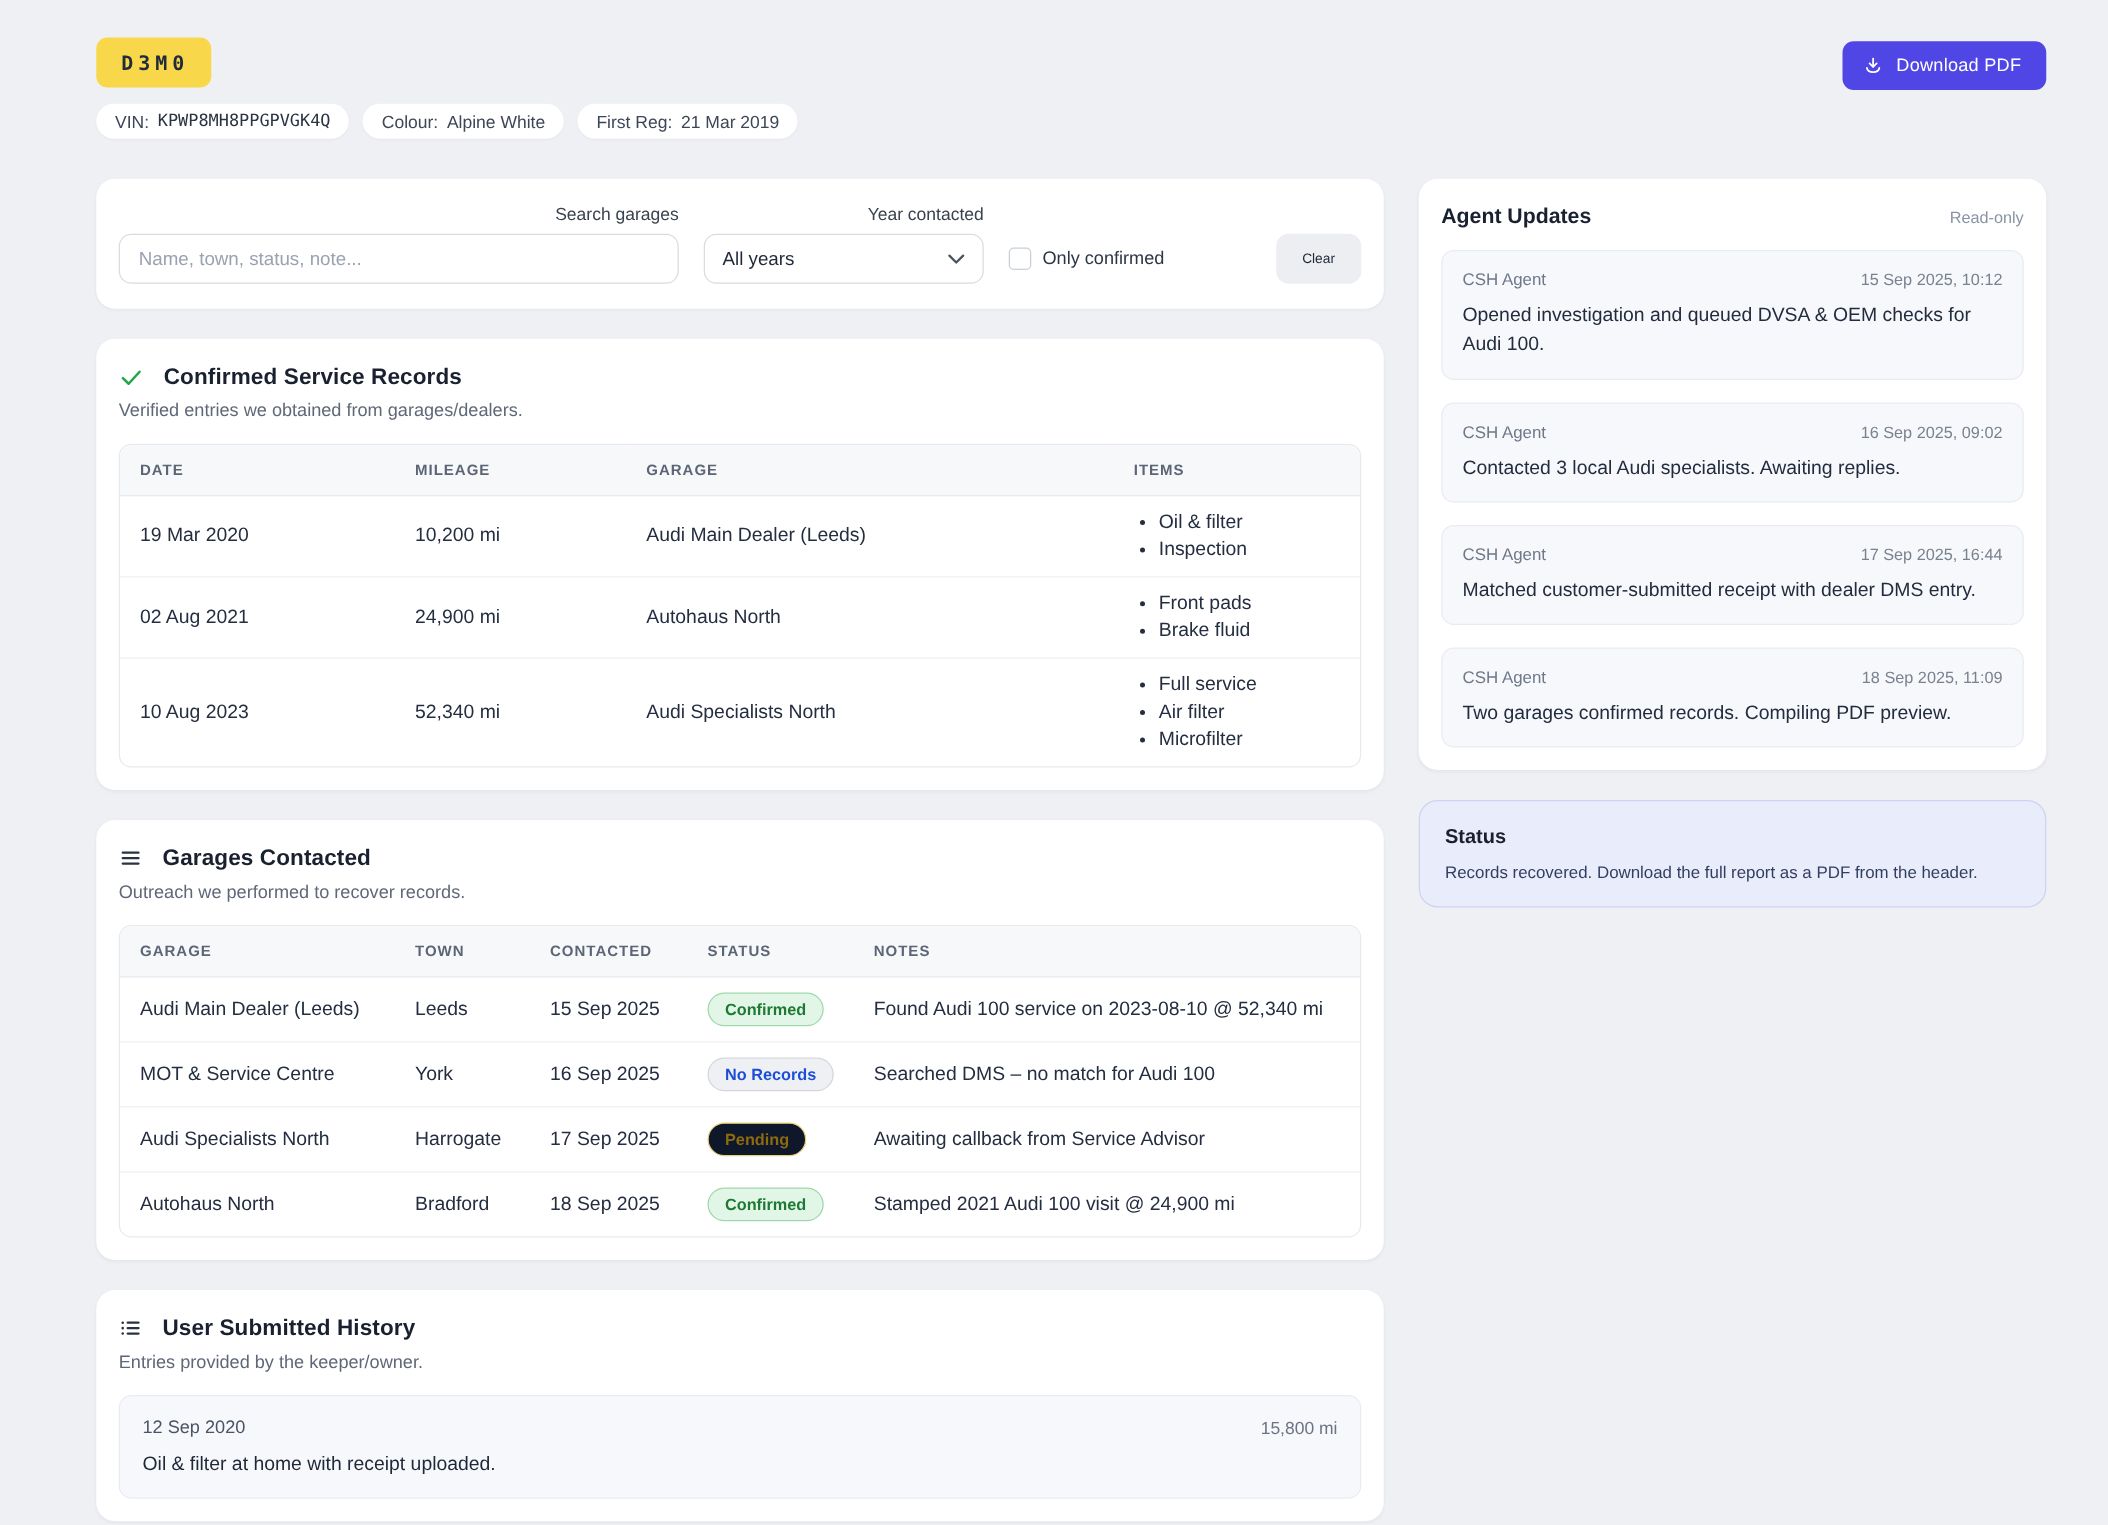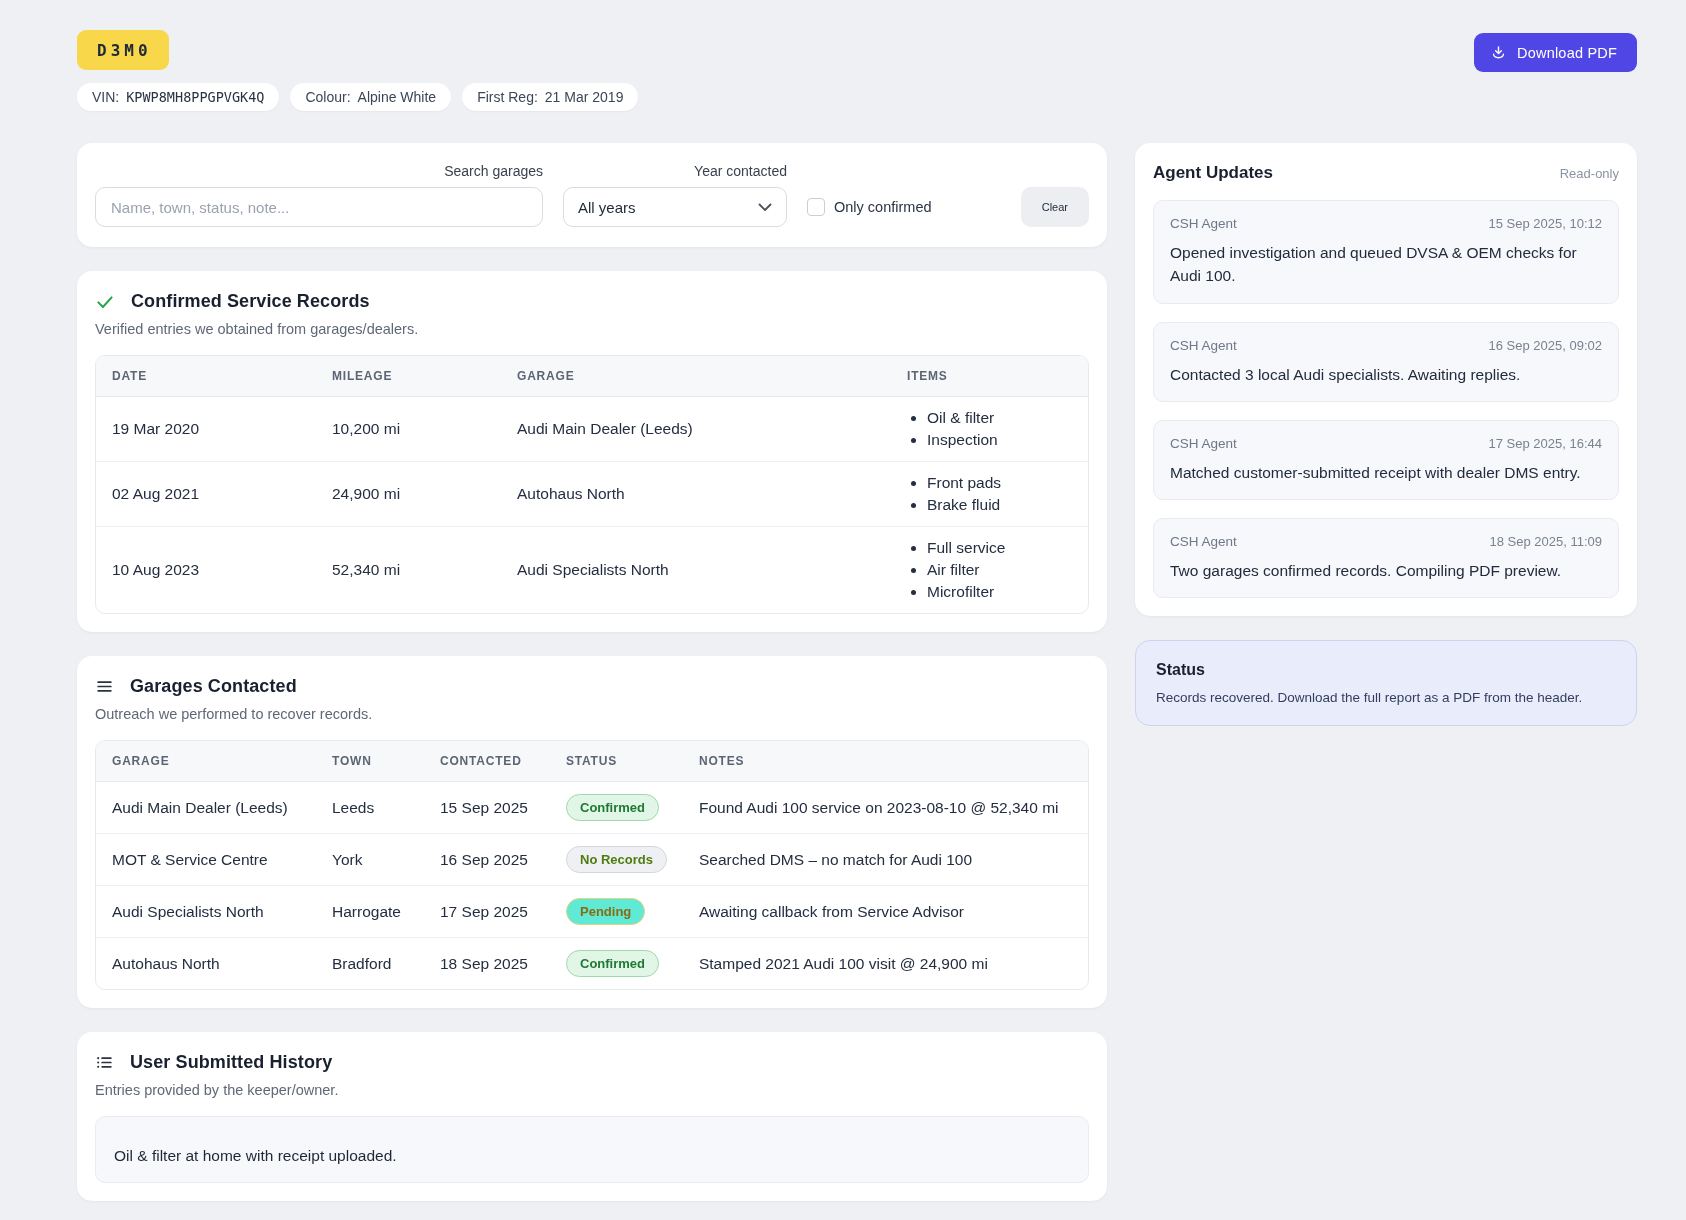--- a/index.html
+++ b/index.html
@@ -93,22 +93,22 @@
 
   
   .t-garages th:nth-child(1){width:220px;} .t-garages th:nth-child(2){width:108px;}
   .t-garages th:nth-child(3){width:126px;} .t-garages th:nth-child(4){width:120px;}
 
   .pill {
     display:inline-block; padding:5px 13px; border-radius:999px;
     font-size:13px; font-weight:bold; white-space:nowrap; border:1px solid transparent;
   }
   .pill[data-variant="confirmed"]  { background:#e2f6e7; border-color:#9ed8ab; color:#1e7a33; }
-  .pill[data-variant="no-records"] { background:#eef0f3; border-color:#d3d7dc; color:#4d7c0f; }
-  .pill[data-variant="pending"]    { background:#5eead4; border-color:#e8cf7a; color:#8b6a10; }
+  .pill[data-variant="no-records"] { background:#eef0f3; border-color:#d3d7dc; color:#1d4ed8; }
+  .pill[data-variant="pending"]    { background:#0f172a; border-color:#e8cf7a; color:#8b6a10; }
 
   
   .entry-box {
     margin-top:18px; background:#f7f8fb; border:1px solid #e9ecf1;
     border-radius:10px; padding:17px 18px; 
   }
   .entry-top { display:flex; justify-content:space-between; align-items:center; }
   .entry-date { font-size:14.5px; color:#4a5464; }
   .entry-miles { font-size:14px; color:#6b7484; }
   .entry-note { margin-top:13px; font-size:15.5px; color:#1f2838; }
@@ -319,20 +319,24 @@
             <svg width="19" height="19" viewBox="0 0 24 24" fill="none" stroke="#2a3342" stroke-width="2.2" stroke-linecap="round">
               <path d="M9 6.5h11M9 12h11M9 17.5h11"></path>
               <path d="M4 6.5h.01M4 12h.01M4 17.5h.01" stroke-width="2.6"></path>
             </svg>
           </span>
           <span class="sec-title">User Submitted History</span>
         </div>
         <div class="sec-sub">Entries provided by the keeper/owner.</div>
 
         <div class="entry-box">
+          <div class="entry-top">
+            <span class="entry-date">12 Sep 2020</span>
+            <span class="entry-miles">15,800 mi</span>
+          </div>
           <div class="entry-note">Oil &amp; filter at home with receipt uploaded.</div>
         </div>
       </div>
     </div>
 
     <div class="side-col">
 
       <div class="card">
         <div class="side-head">
           <span class="side-title">Agent Updates</span>

